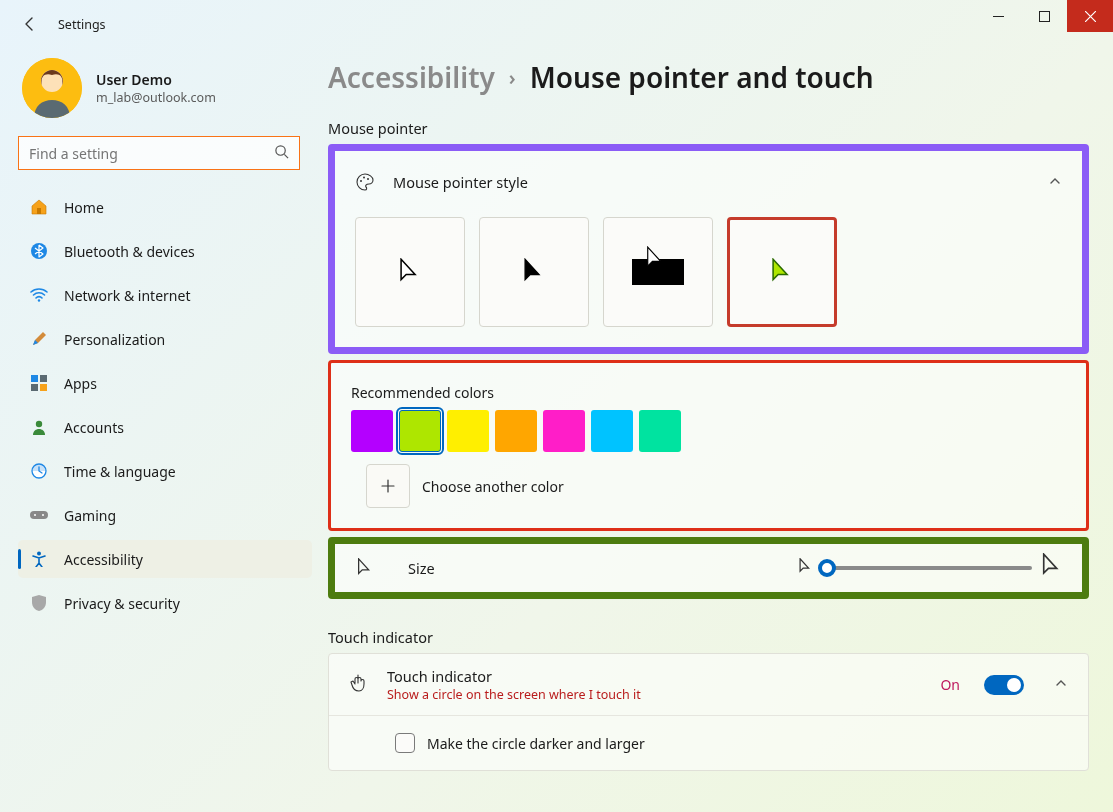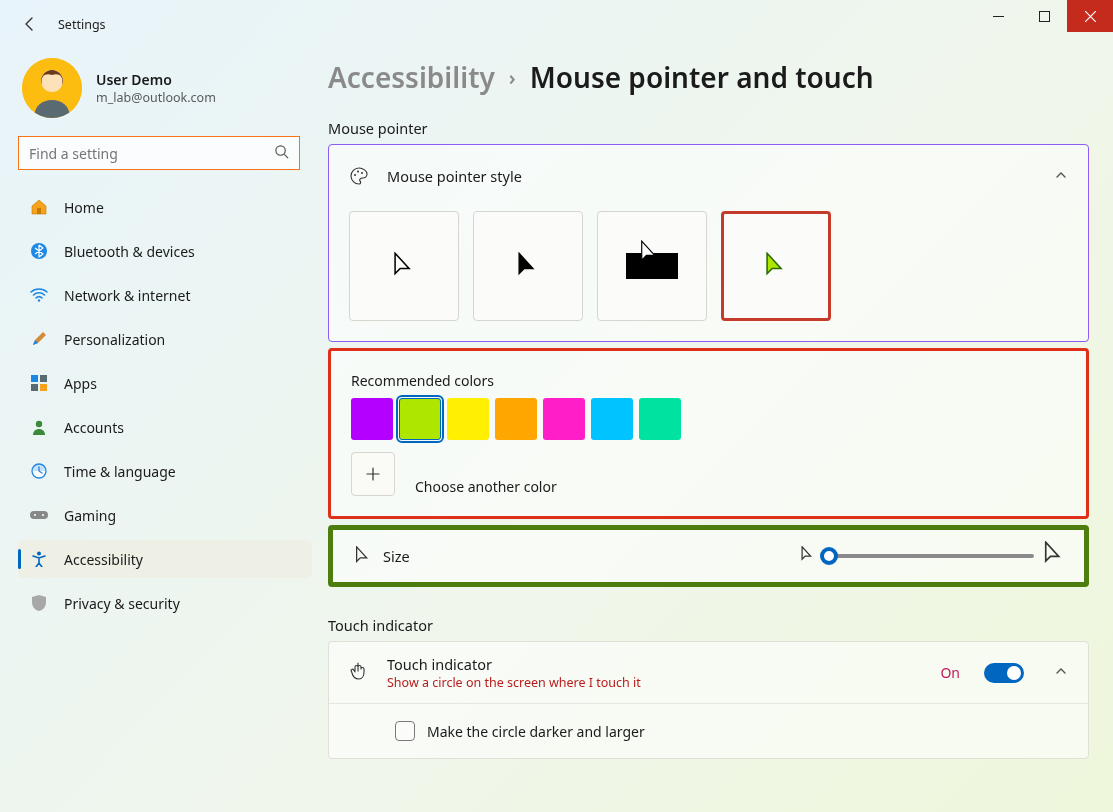--- a/index.html
+++ b/index.html
@@ -97,21 +97,21 @@
   .breadcrumb{
     display:flex;align-items:center;gap:14px;
     font-size:28px;font-weight:600;
     margin-bottom:22px;
   }
   .breadcrumb .bc-parent{color:#8a8a8a;cursor:pointer;}
   .breadcrumb .bc-sep{color:#8a8a8a;font-size:20px;}
   .section-label{font-weight:400;font-size:14.5px;margin-bottom:6px;}
   .card{
     background:rgba(255,255,255,0.55);
-    border:1px solid #8b5cf6;
+    border:7px solid #8b5cf6;
     border-radius:4px;
     margin-bottom:6px;
   }
   .card-head{
     display:flex;align-items:center;gap:18px;
     height:62px;padding:0 20px;
     cursor:pointer;
   }
   .card-head .chicon{width:20px;display:flex;justify-content:center;color:#333;}
   .card-head .chtitle{font-size:14.5px;flex:1;}
@@ -129,28 +129,28 @@
 
   .rec-card{
     border:3px solid #de2f18;border-radius:4px;
     background:rgba(255,255,255,0.55);
     padding:20px;margin-bottom:6px;
   }
   .rec-title{font-size:14px;margin-bottom:8px;}
   .swatches{display:flex;gap:6px;margin-bottom:12px;}
   .swatch{width:42px;height:42px;border-radius:3px;cursor:pointer;}
   .swatch.selected{outline:2px solid #0067c0;outline-offset:1px;border:1px solid #0067c0;}
-  .choose-row{display:flex;align-items:flex-end;gap:20px;}
+  .choose-row{display:flex;align-items:center;gap:12px;margin-left:15px;}
   .plusbtn{width:44px;height:44px;border:1px solid #d6d6ce;border-radius:4px;background:#fafaf6;display:flex;align-items:center;justify-content:center;cursor:pointer;}
   .choose-label{font-size:14px;}
 
   .size-card{
     background:rgba(255,255,255,0.55);
-    border:5px solid #4d7c0f;border-radius:4px;
-    height:62px;display:flex;align-items:center;padding:0 20px;gap:10px;
+    border:7px solid #4d7c0f;border-radius:4px;
+    height:62px;display:flex;align-items:center;padding:0 20px;gap:33px;
     margin-bottom:28px;
   }
   .size-card .sicon{width:20px;display:flex;justify-content:center;}
   .size-card .slabel{font-size:14.5px;flex:0 0 56px;}
   .size-card .spacer{flex:1;}
   .slider-area{display:flex;align-items:center;gap:10px;}
   .size-track{position:relative;width:210px;height:16px;display:flex;align-items:center;}
   .track-line{height:4px;background:#8a8a8a;border-radius:2px;width:100%;}
   .thumb{position:absolute;left:0;top:50%;transform:translate(-50%,-50%);width:18px;height:18px;border-radius:50%;background:#fff;border:4px solid #0067c0;}
 

